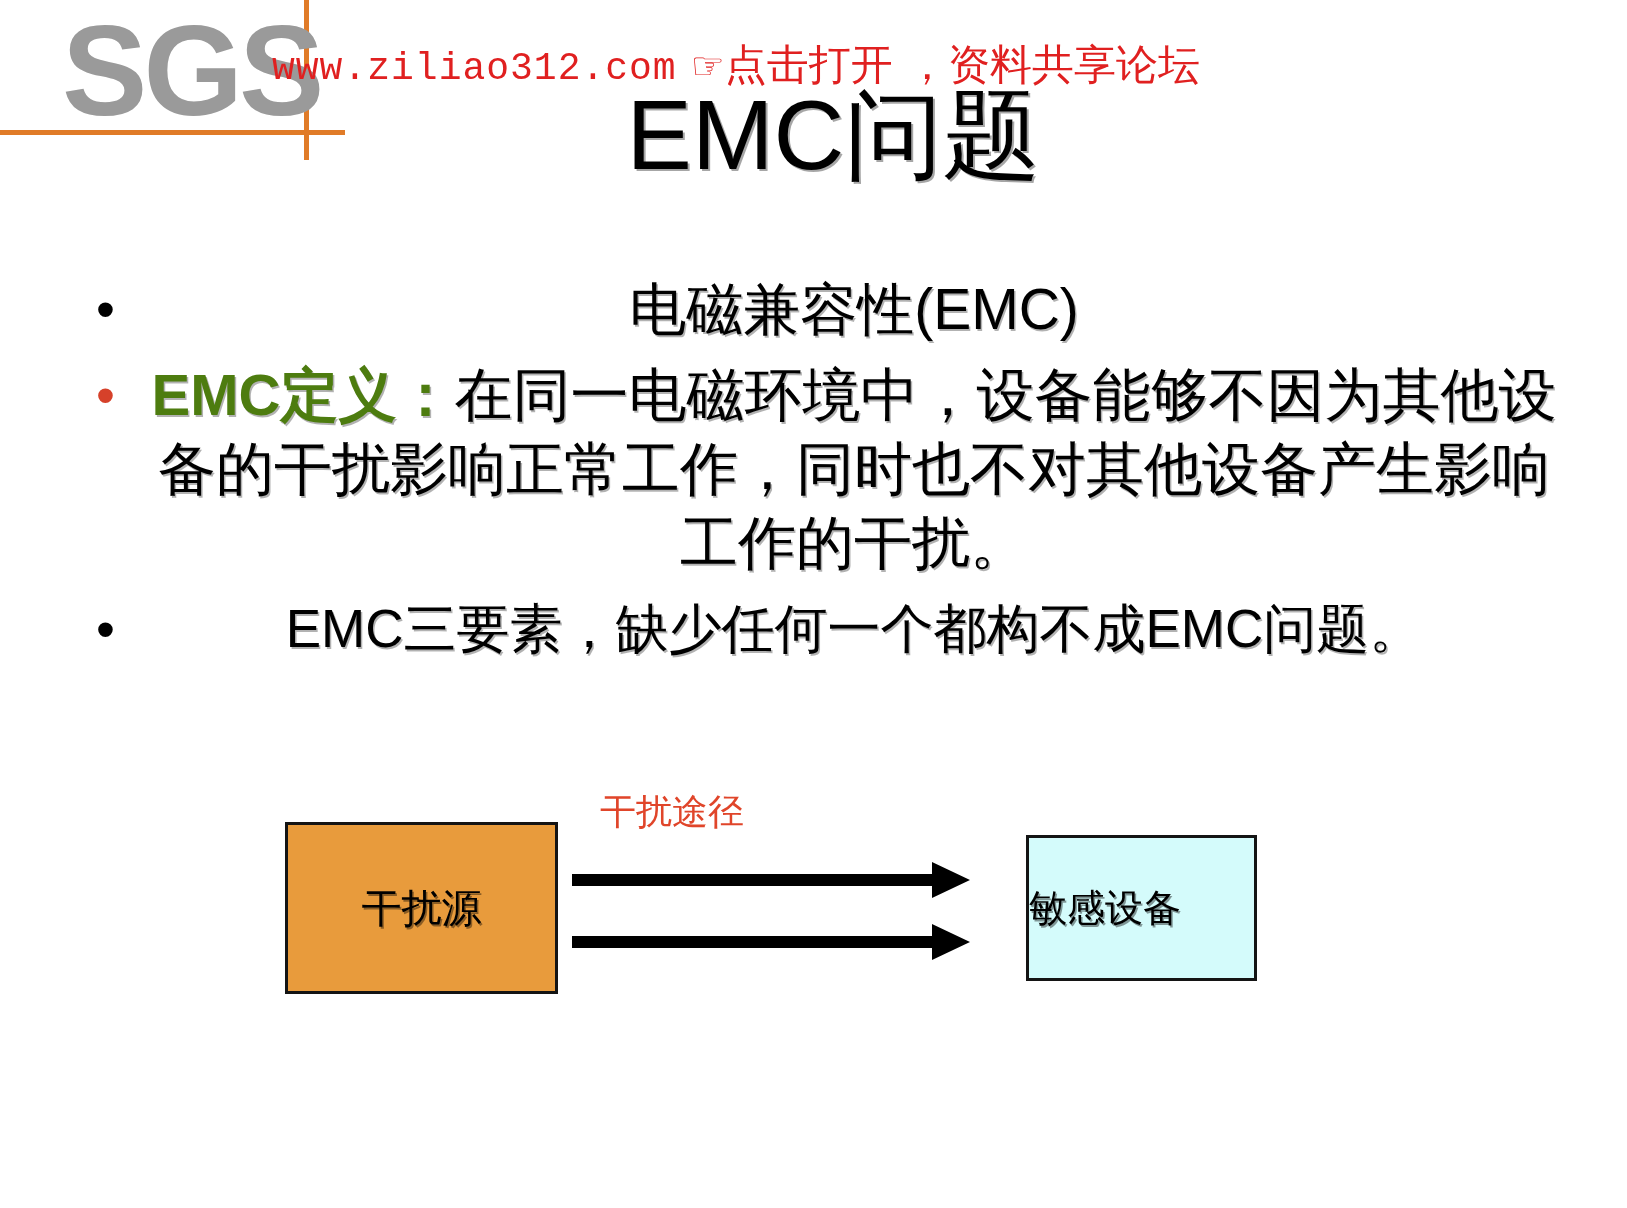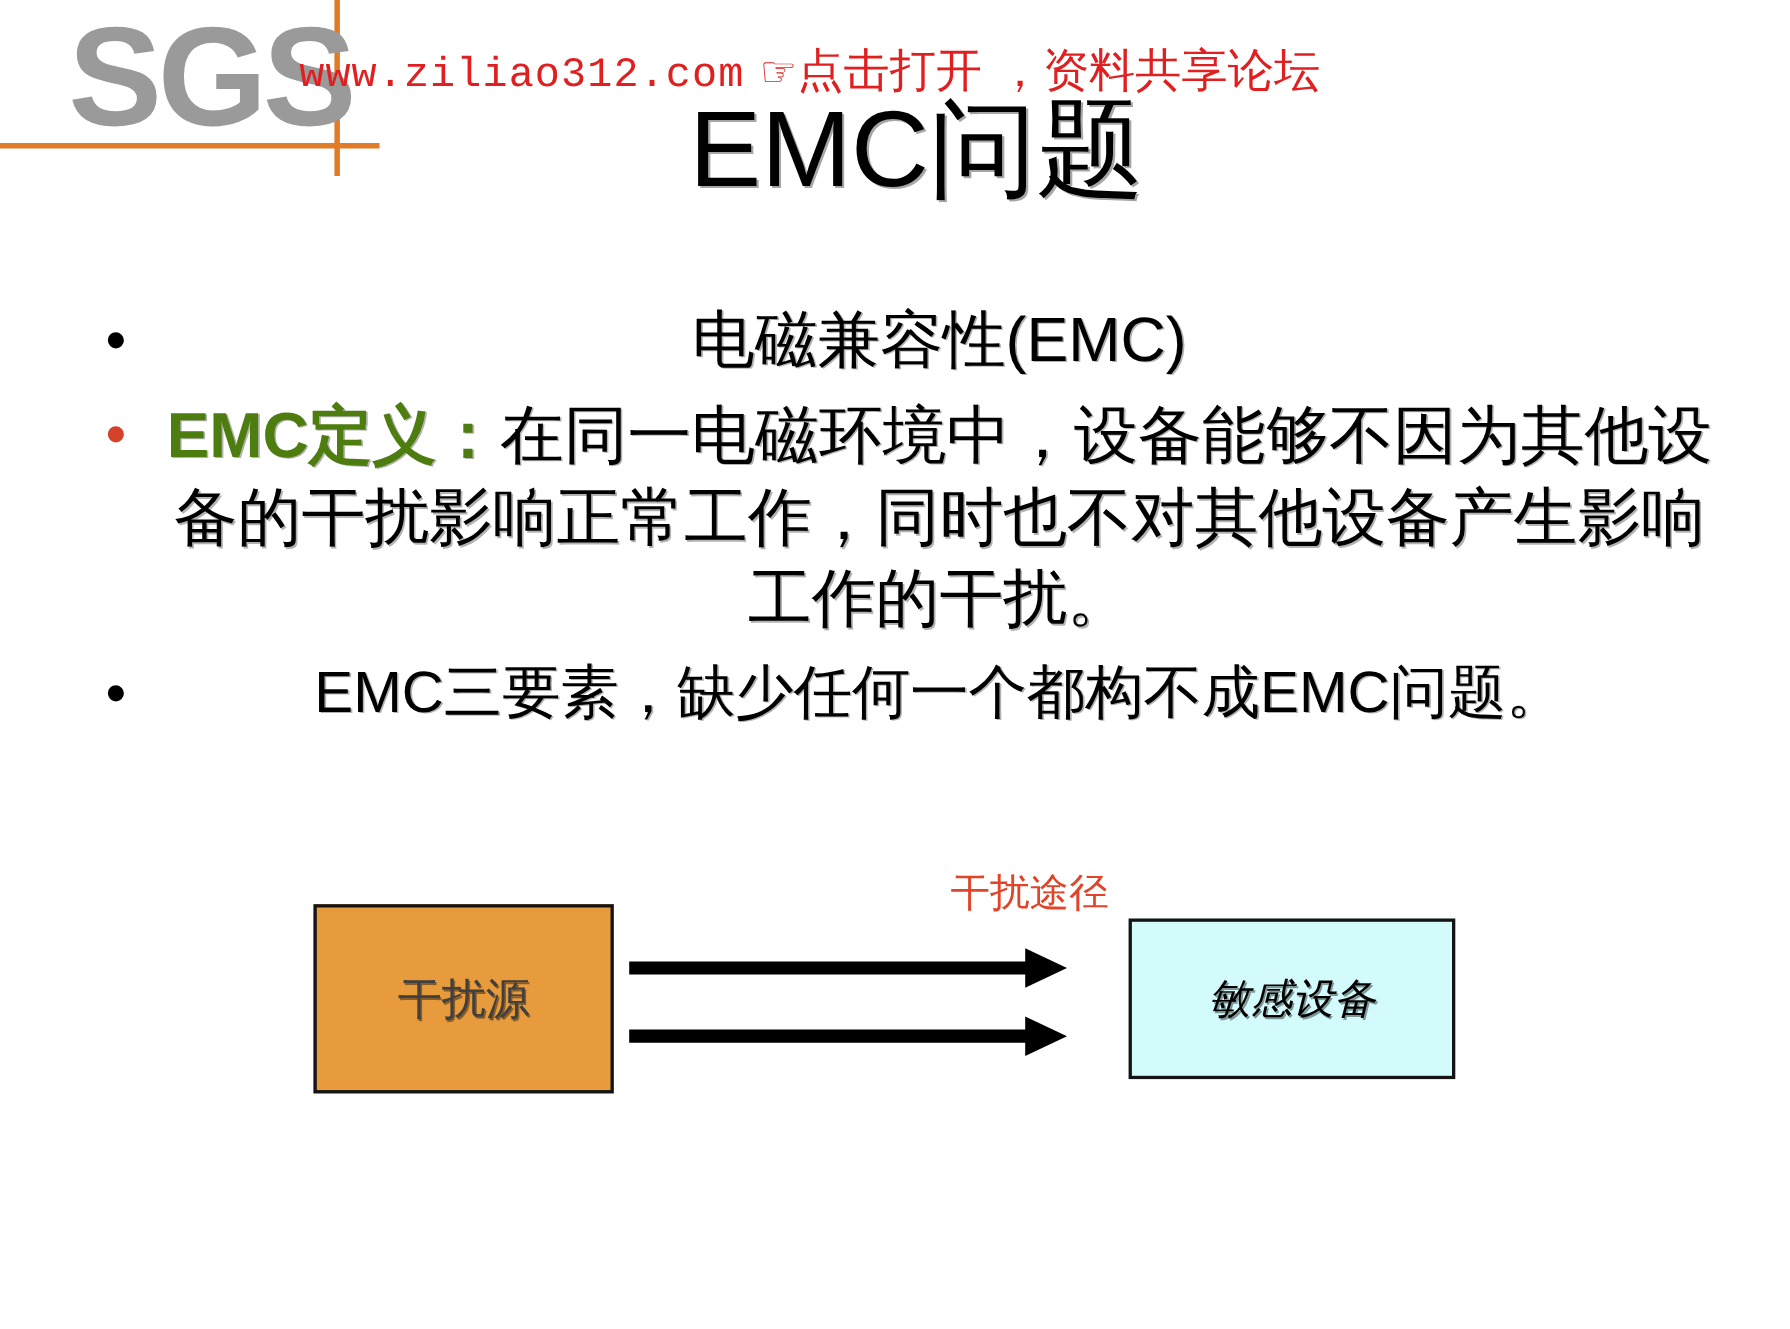--- a/index.html
+++ b/index.html
@@ -157,49 +157,47 @@
     background: #e89b3c;
     border: 3px solid #141414;
     box-sizing: border-box;
     display: flex;
     align-items: center;
     justify-content: center;
   }
   #box-source .box-label {
     font-family: "DejaVu Serif", "Liberation Serif", serif;
     font-size: 40px;
-    color: #404040;
+    color: #000000;
     text-shadow: 1.5px 1.5px 0 rgba(0,0,0,0.4);
   }
   #box-victim {
     position: absolute;
     left: 1026px;
     top: 55px;
-    width: 297px;
+    width: 231px;
     height: 146px;
     background: #d4fbfb;
     border: 3px solid #141414;
     box-sizing: border-box;
     display: flex;
     align-items: center;
-    justify-content: center;
-    font-style: italic;
   }
   #box-victim .box-label {
     font-family: "DejaVu Serif", "Liberation Serif", serif;
     font-size: 38px;
     color: #000000;
     text-shadow: 1.5px 1.5px 0 rgba(0,0,0,0.4);
   }
   #path-label {
     position: absolute;
-    left: 588px;
+    left: 600px;
     top: 8px;
     width: 420px;
-    text-align: right;
+    text-align: left;
     font-family: "DejaVu Serif", "Liberation Serif", serif;
     font-size: 36px;
     color: #e0452a;
     white-space: nowrap;
   }
   #arrows {
     position: absolute;
     left: 560px;
     top: 70px;
     width: 420px;

